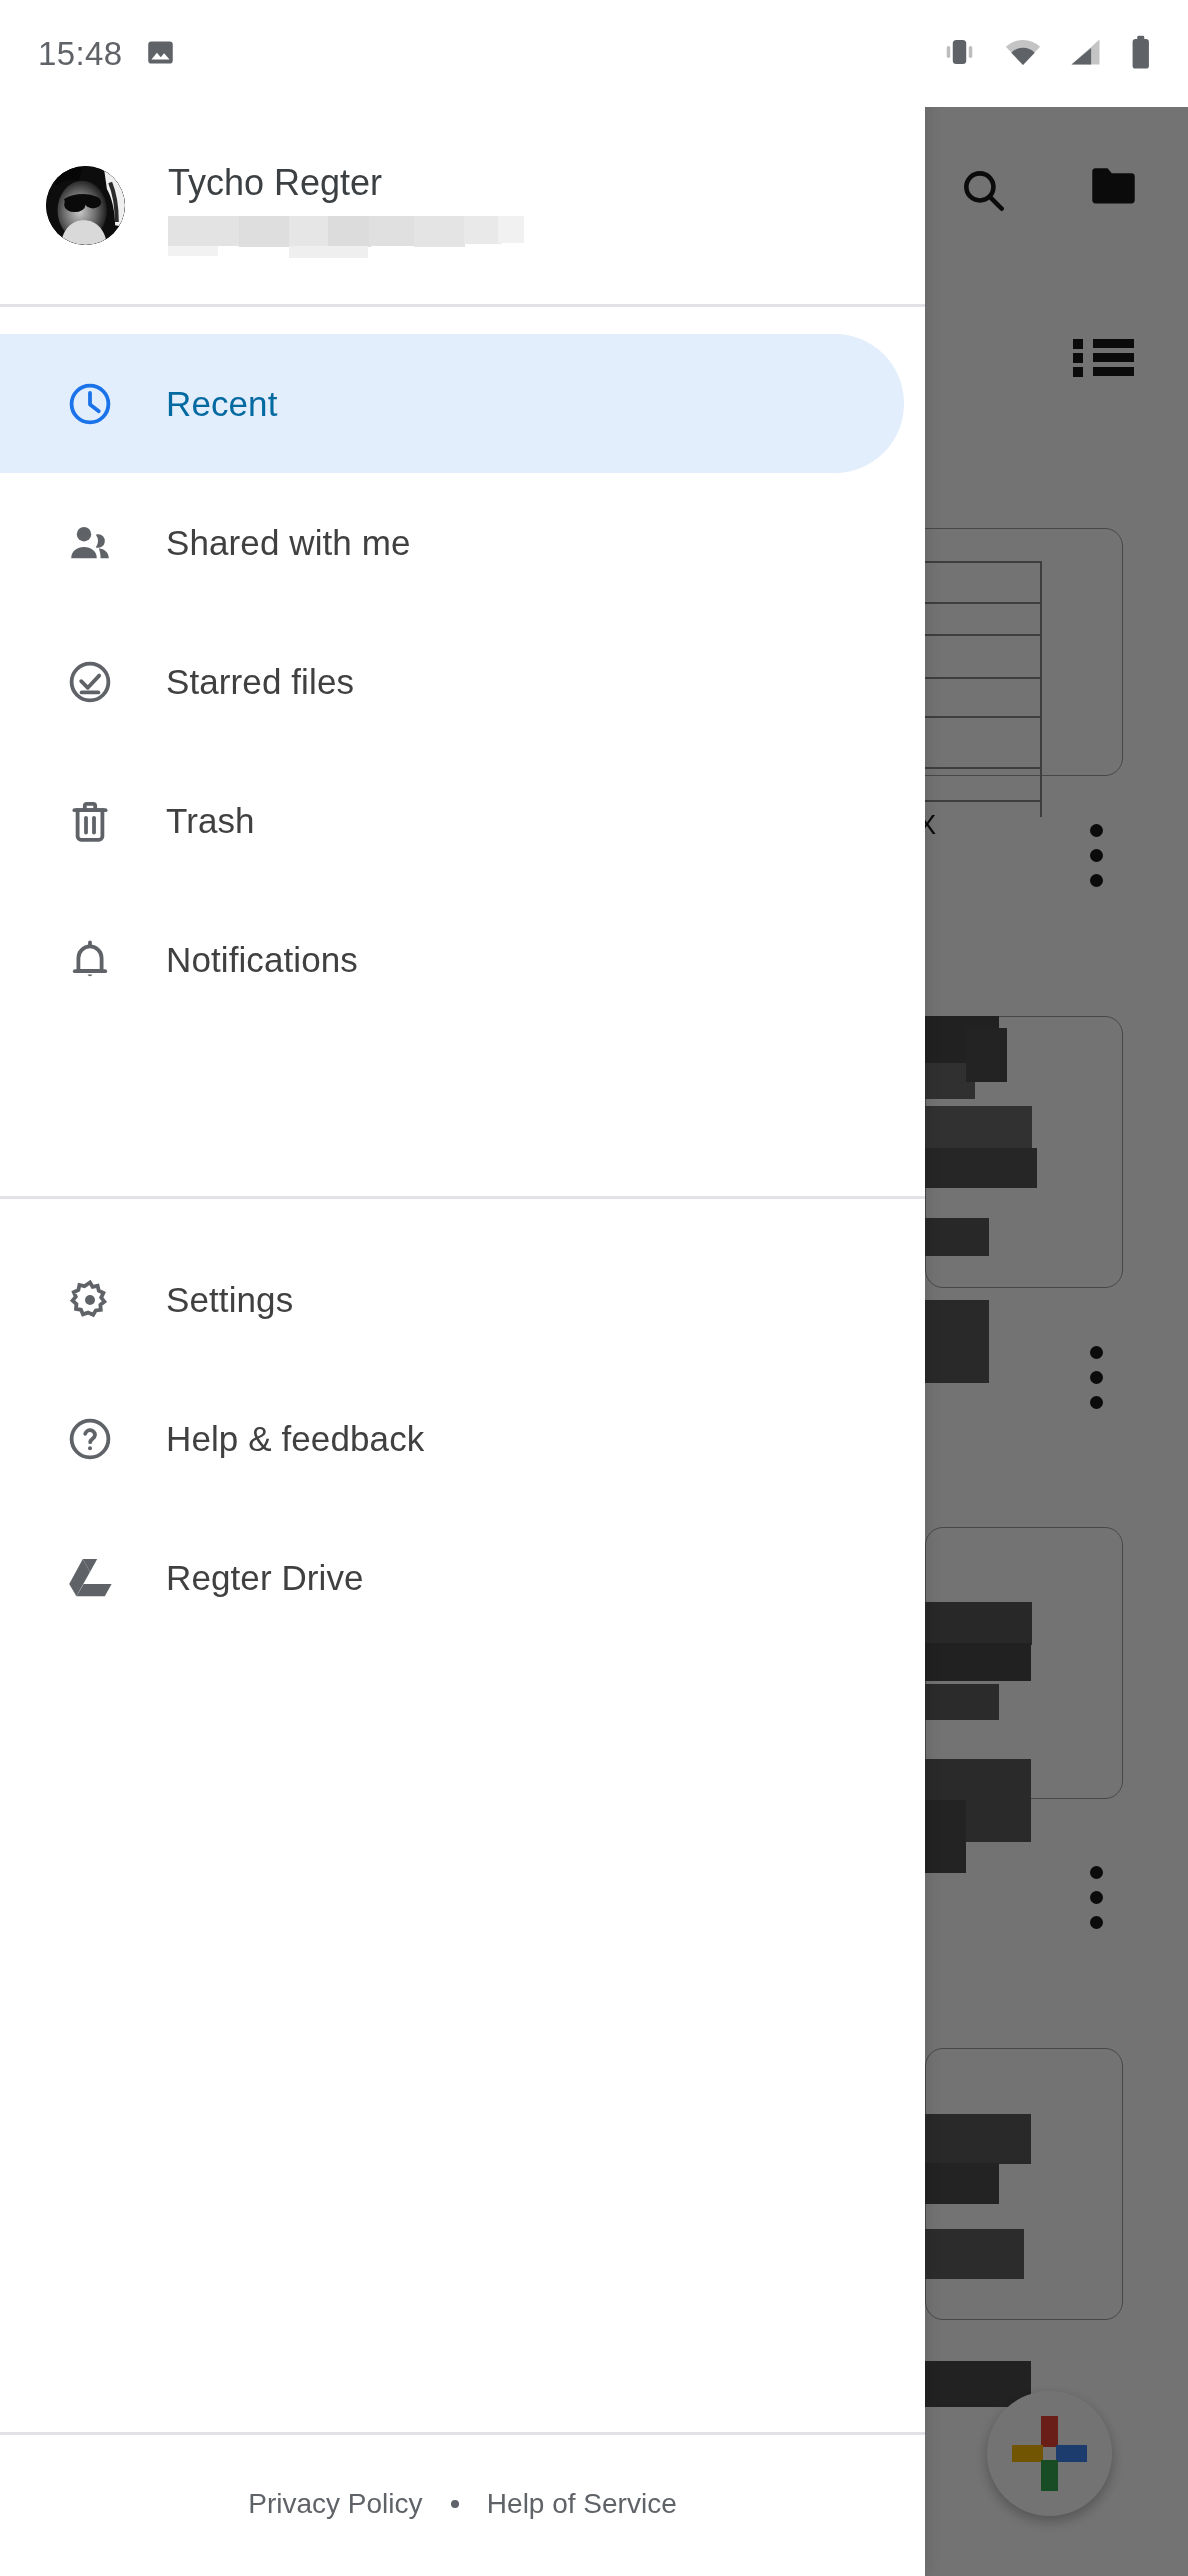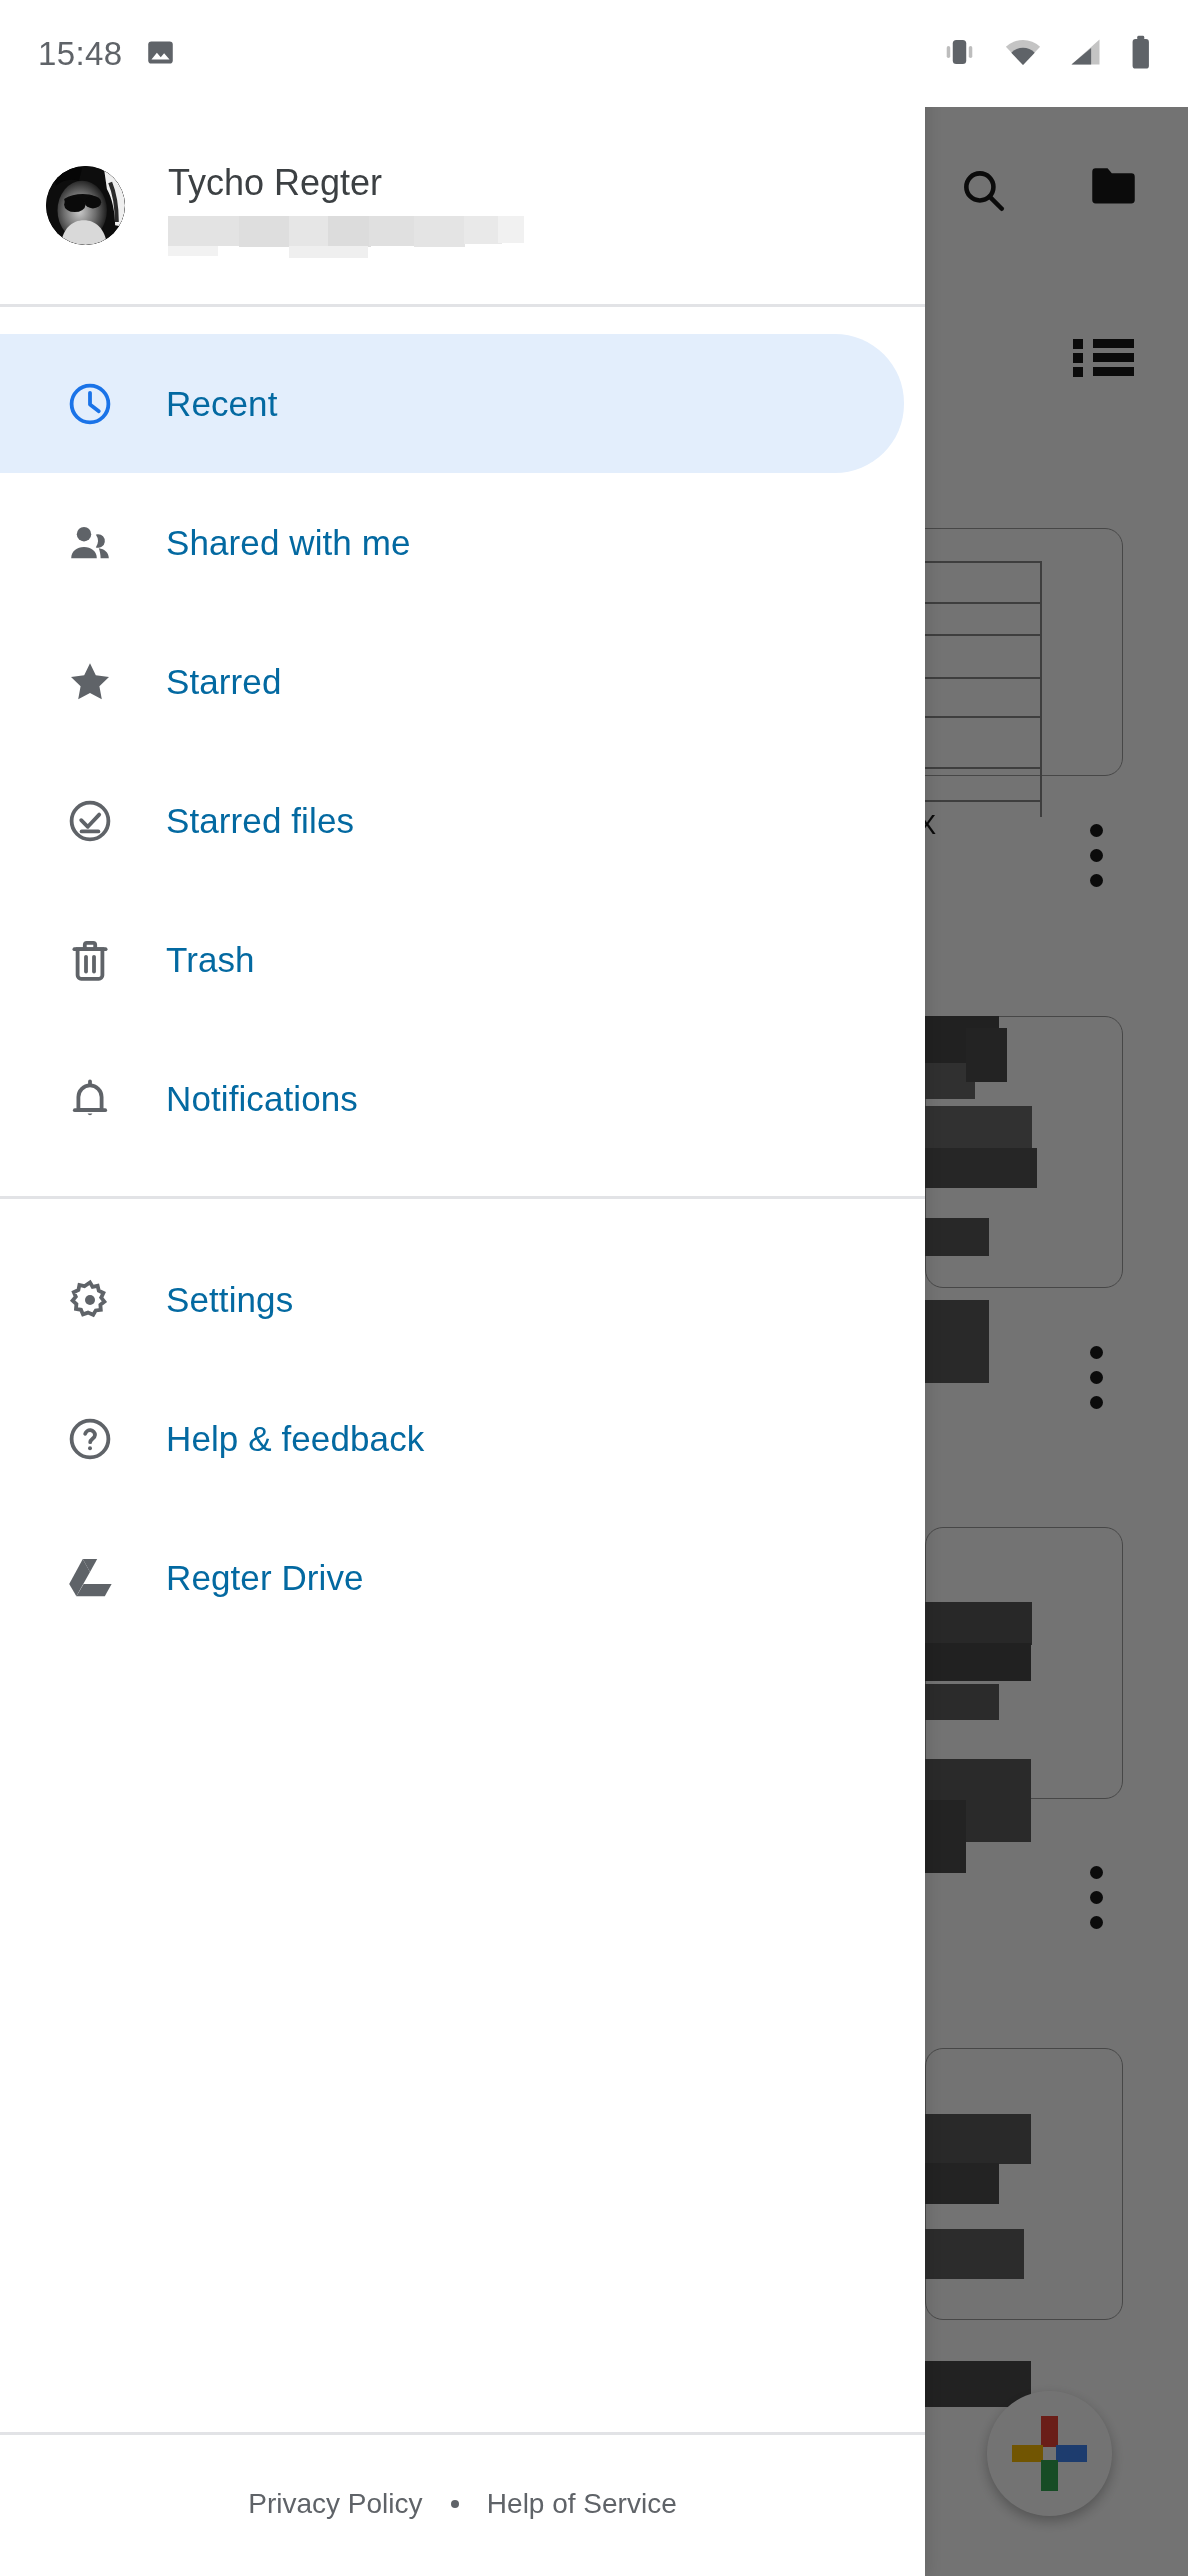--- a/index.html
+++ b/index.html
@@ -110,21 +110,21 @@
     height:139px;
     display:flex; align-items:center;
     padding-left:64px;
   }
   .navitem .ico {
     width:51px; height:51px; flex:0 0 51px;
     display:flex; align-items:center; justify-content:center;
   }
   .navitem .lbl {
     margin-left:51px;
-    font-size:35px; color:#0369a1;
+    font-size:35px; color:#404040;
     letter-spacing:0.1px;
   }
   .navitem.active {
     background:#e3eefc;
     width:904px;
     border-top-right-radius:69px;
     border-bottom-right-radius:69px;
   }
   .navitem.active .lbl { color:#0369a1; }
 
@@ -343,28 +343,20 @@
           <svg viewBox="0 0 24 24" width="48" height="48" fill="#5f6368">
             <circle cx="9" cy="7.6" r="3.6"></circle>
             <path d="M2.6 19.6c0-3.6 2.9-5.6 6.4-5.6s6.4 2 6.4 5.6z"></path>
             <path d="M15.8 7.6a3.4 3.4 0 1 1-.9 6.6 5.6 5.6 0 0 0 0-6.4 3.3 3.3 0 0 1 .9-.2z"></path>
             <path d="M16.4 14.6c2.9.3 5 2.3 5 5h-4.1c0-1.9-.4-3.6-.9-5z"></path>
           </svg>
         </span>
         <span class="lbl">Shared with me</span>
       </div>
 
-      <div class="navitem">
-        <span class="ico">
-          <svg viewBox="0 0 24 24" width="48" height="48" fill="#5f6368">
-            <path d="M12 2.6l2.9 6 6.6.9-4.8 4.6 1.2 6.5L12 17.5 6.1 20.6l1.2-6.5L2.5 9.5l6.6-.9z"></path>
-          </svg>
-        </span>
-        <span class="lbl">Starred</span>
-      </div>
 
       <div class="navitem">
         <span class="ico">
           <svg viewBox="0 0 24 24" width="48" height="48" fill="none" stroke="#5f6368" stroke-width="1.9">
             <circle cx="12" cy="12" r="9.2"></circle>
             <polyline points="7.6,11.6 10.9,14.9 16.6,8.8" stroke-linecap="round" stroke-linejoin="round"></polyline>
             <line x1="7.8" y1="17.2" x2="16.2" y2="17.2" stroke-linecap="round"></line>
           </svg>
         </span>
         <span class="lbl">Starred files</span>

